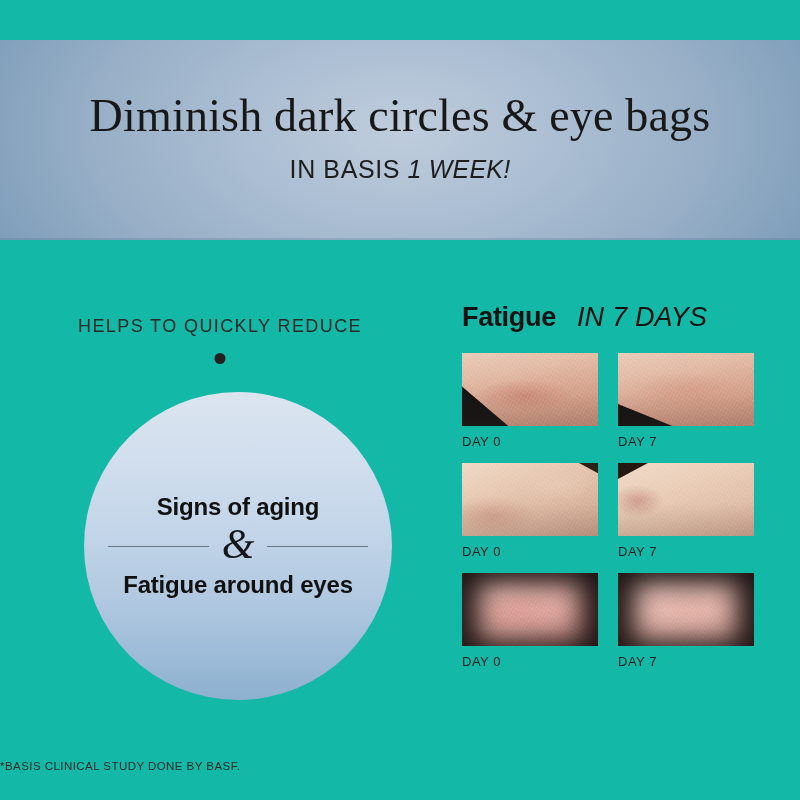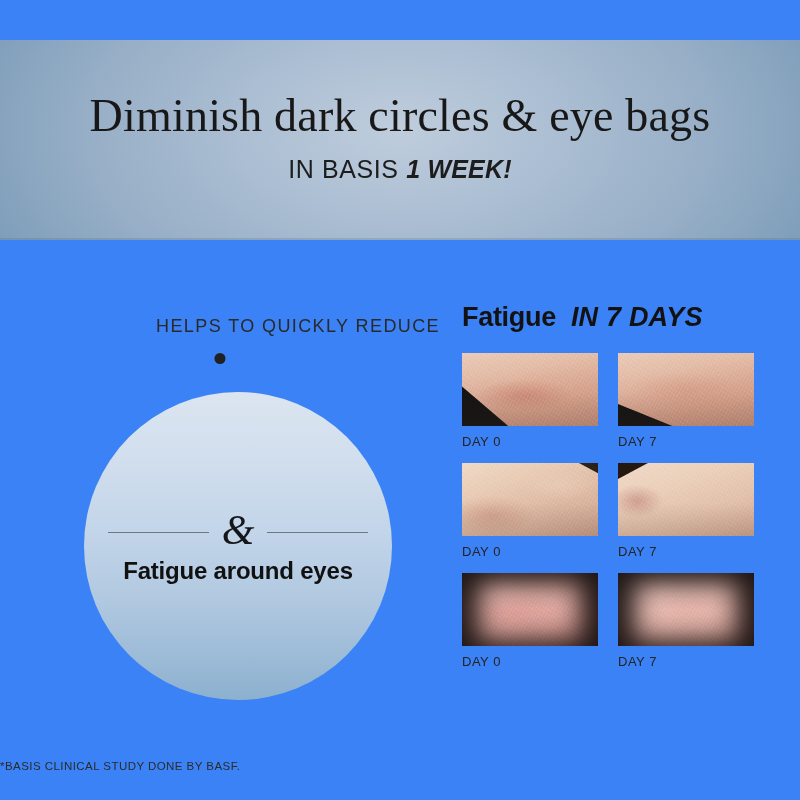--- a/index.html
+++ b/index.html
@@ -14,21 +14,21 @@
     background:#f9f1ea;
     font-family:"Liberation Sans", sans-serif;
     position:relative;
     -webkit-font-smoothing:antialiased;
   }
 
   
   #page {
     position:relative;
     width:800px; height:800px;
-    background:#3b82f6;
+    background:#14b8a6;
   }
 
   
   .banner {
     position:absolute;
     left:0; top:40px;
     width:800px; height:200px;
     background:
       radial-gradient(ellipse 62% 140% at 50% 45%,
         #bfcddd 0%,
@@ -58,37 +58,37 @@
   .banner-sub {
     margin-top:14px;
     font-family:"Liberation Sans", sans-serif;
     font-size:25px;
     font-weight:400;
     color:#1d1d1d;
     letter-spacing:0.6px;
     white-space:nowrap;
   }
   .banner-sub .em {
-    font-weight:700;
+    font-weight:400;
     font-style:italic;
     letter-spacing:0.2px;
   }
 
   
   .left-col {
     position:absolute;
     left:0; top:240px;
     width:440px; height:560px;
   }
 
   .helps-label {
     position:absolute;
     left:0; top:76px;
     width:440px;
-    text-align:right;
+    text-align:center;
     font-size:18px;
     font-weight:400;
     letter-spacing:1.4px;
     color:#2a2a2a;
     white-space:nowrap;
   }
 
   .bullet-dot {
     position:absolute;
     left:50%; top:113px;
@@ -170,23 +170,23 @@
     position:absolute;
     left:0; top:62px;
     font-size:27px;
     font-weight:700;
     color:#121212;
     white-space:nowrap;
     letter-spacing:-0.3px;
   }
   .results-heading .em {
     font-style:italic;
-    font-weight:700;
+    font-weight:400;
     letter-spacing:0.2px;
-    margin-left:15px;
+    margin-left:21px;
     text-align:center;
   }
 
   .results-grid {
     position:absolute;
     left:0; top:113px;
     width:282px;
   }
 
   .result-row {
@@ -368,20 +368,21 @@
     </div>
   </div>
 
   <div class="left-col">
 
     <div class="helps-label">HELPS TO QUICKLY REDUCE</div>
 
     <div class="bullet-dot"></div>
 
     <div class="benefit-circle">
+      <div class="benefit-line1">Signs of aging</div>
 
       <div class="benefit-divider">
         <span class="rule"></span>
         <span class="amp">&amp;</span>
         <span class="rule"></span>
       </div>
 
       <div class="benefit-line2">Fatigue around eyes</div>
     </div>
   </div>

